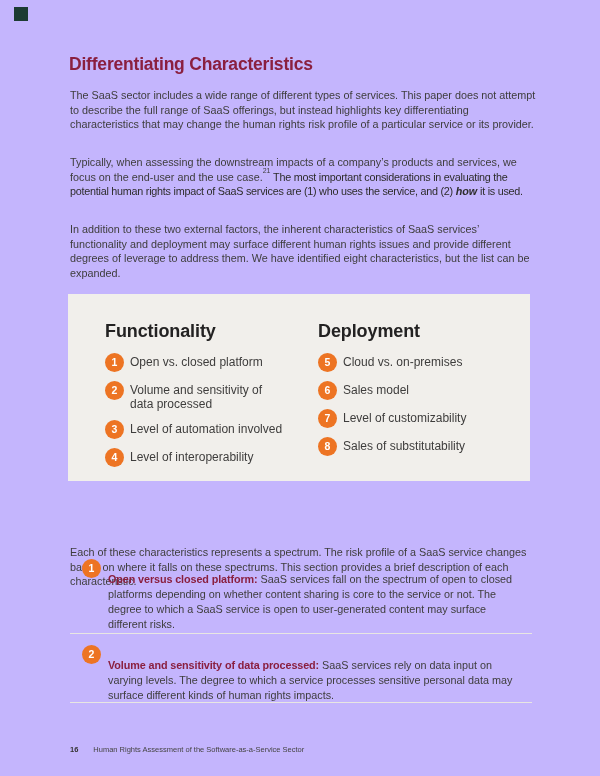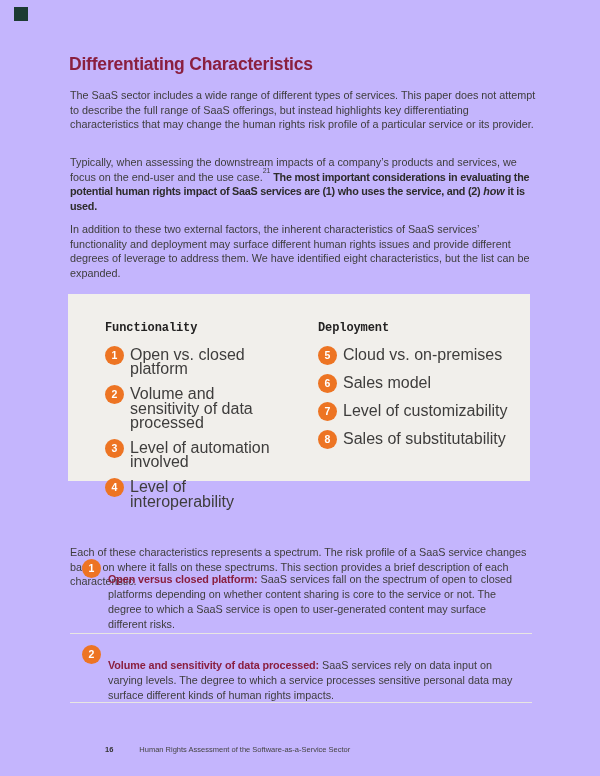--- a/index.html
+++ b/index.html
@@ -21,48 +21,47 @@
     letter-spacing:-0.2px;white-space:nowrap;
   }
   .body-par{
     position:absolute;left:70px;width:468px;
     font-size:10.8px;line-height:14.8px;color:#3E3D3C;
   }
   #p1{top:77px;}
   #p2{top:144px;}
   #p3{top:211px;}
   #p4{top:534px;}
-  .bold-seg{font-weight:700;color:#2D2C2B;letter-spacing:-0.25px;}
+  .bold-seg{font-weight:400;color:#2D2C2B;letter-spacing:-0.25px;}
   .bold-italic{font-weight:700;font-style:italic;color:#2D2C2B;text-align:right;}
   sup.fn{font-size:7px;line-height:0;position:relative;top:-3px;}
   
   .char-box{
     position:absolute;left:68px;top:294px;width:462px;height:187px;
     background:#F1EFEB;
     box-sizing:border-box;
     padding:27px 0 0 37px;
   }
   .box-cols{display:flex;}
   .box-col{box-sizing:border-box;}
   .box-col.col1{width:213px;}
   .box-col.col2{width:212px;}
   .col-title{
-    font-size:12px;font-weight:700;color:#232222;margin:0 0 11px 0;
+    font-size:18px;font-weight:700;color:#232222;margin:0 0 11px 0;
     letter-spacing:-0.1px;
-    font-family:Liberation Mono, monospace;
   }
   .box-row{display:flex;align-items:flex-start;margin-bottom:9px;}
   .num-badge{
     flex:0 0 19px;width:19px;height:19px;border-radius:50%;
     background:#ED7423;color:#ffffff;
     font-size:10.5px;font-weight:700;line-height:19px;text-align:center;
   }
   .box-label{
     margin-left:6px;padding-top:2px;
-    font-size:16px;line-height:14.2px;color:#3E3D3C;
+    font-size:12px;line-height:14.2px;color:#3E3D3C;
   }
   .col1 .box-label{width:158px;}
   .col2 .box-label{width:172px;}
   
   .char-item{position:absolute;left:70px;width:462px;}
   #item1{top:558px;}
   #item2{top:644px;}
   .char-item .num-badge{position:absolute;left:12px;top:1px;}
   .item-text{
     margin-left:38px;width:418px;padding-top:3px;
@@ -70,22 +69,22 @@
   }
   .item-lead{font-weight:700;color:#8A1F3F;letter-spacing:-0.1px;}
   .rule{
     position:absolute;left:70px;width:462px;height:1px;background:#E8E6E2;
   }
   #rule1{top:633px;}
   #rule2{top:702px;}
   
   .footer{
     position:absolute;left:70px;top:745px;
-    display:flex;align-items:flex-end;gap:26px;
-    font-size:7.5px;color:#454443;margin-left:35px;
+    display:flex;align-items:flex-end;gap:15px;
+    font-size:7.5px;color:#454443;
   }
   .footer .page-num{font-weight:700;color:#343332;}
 </style>
 </head>
 <body>
 
 <div class="page">
 
   <div class="corner-square"></div>
 

